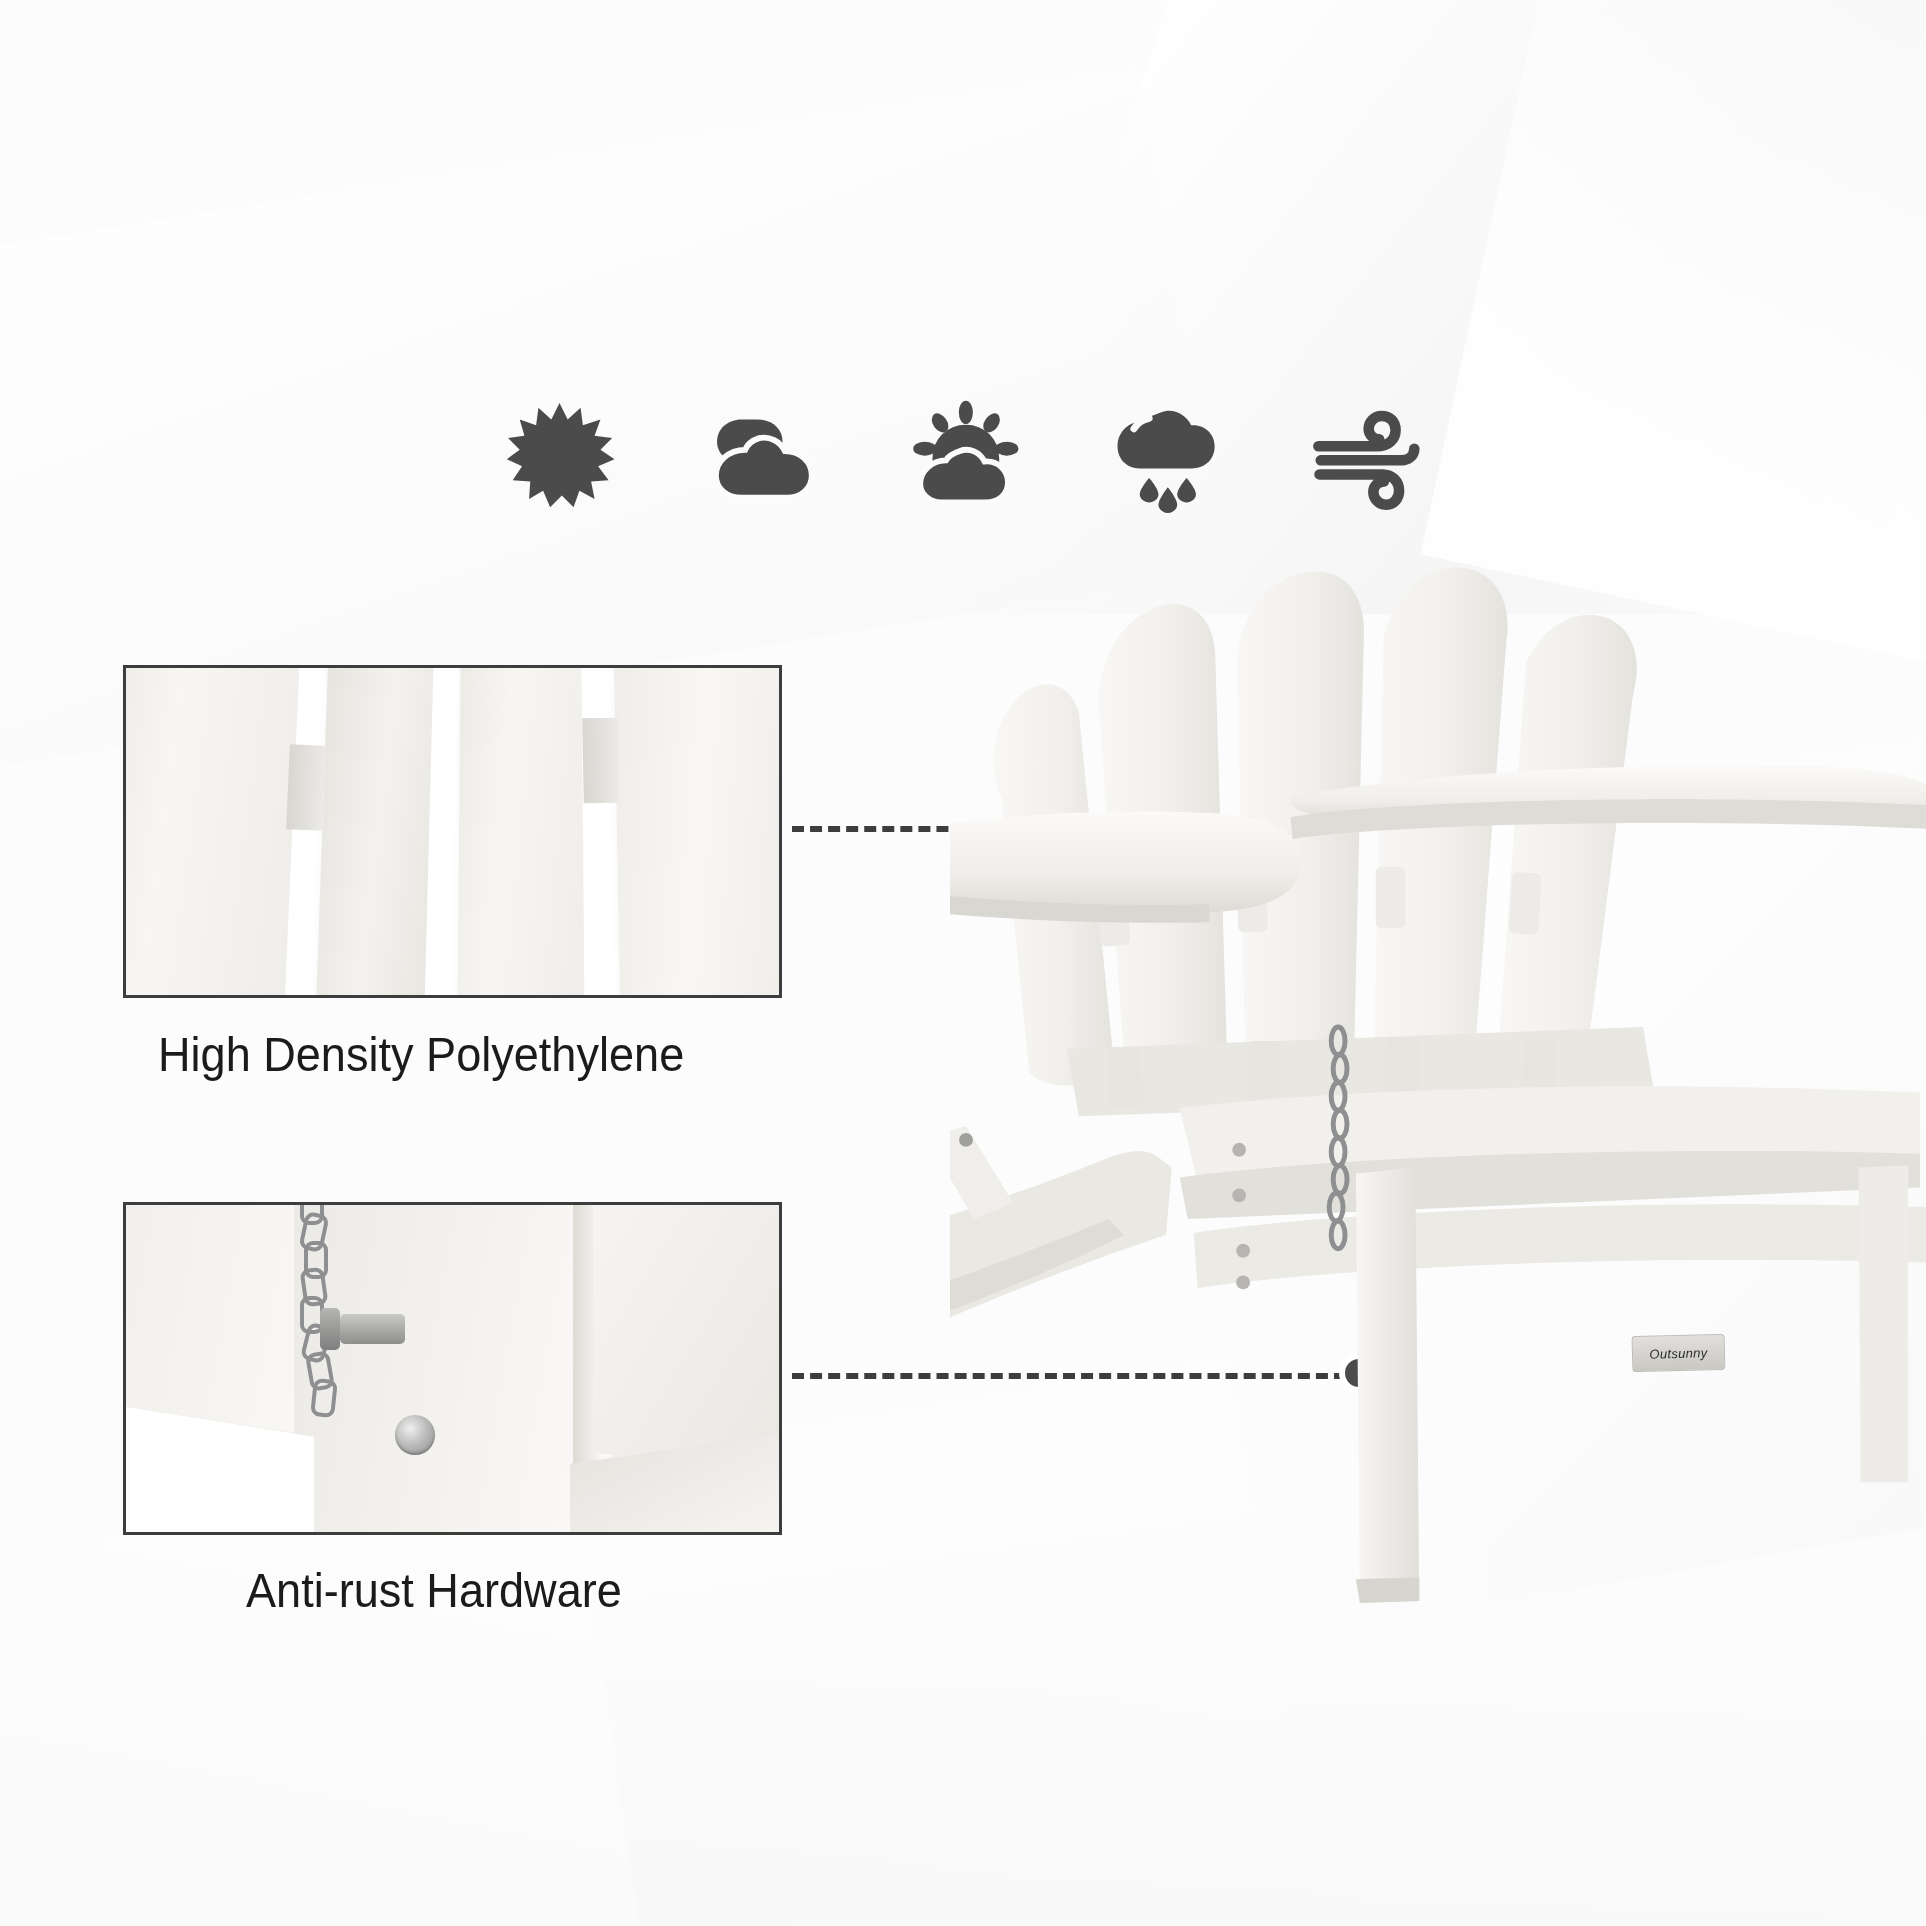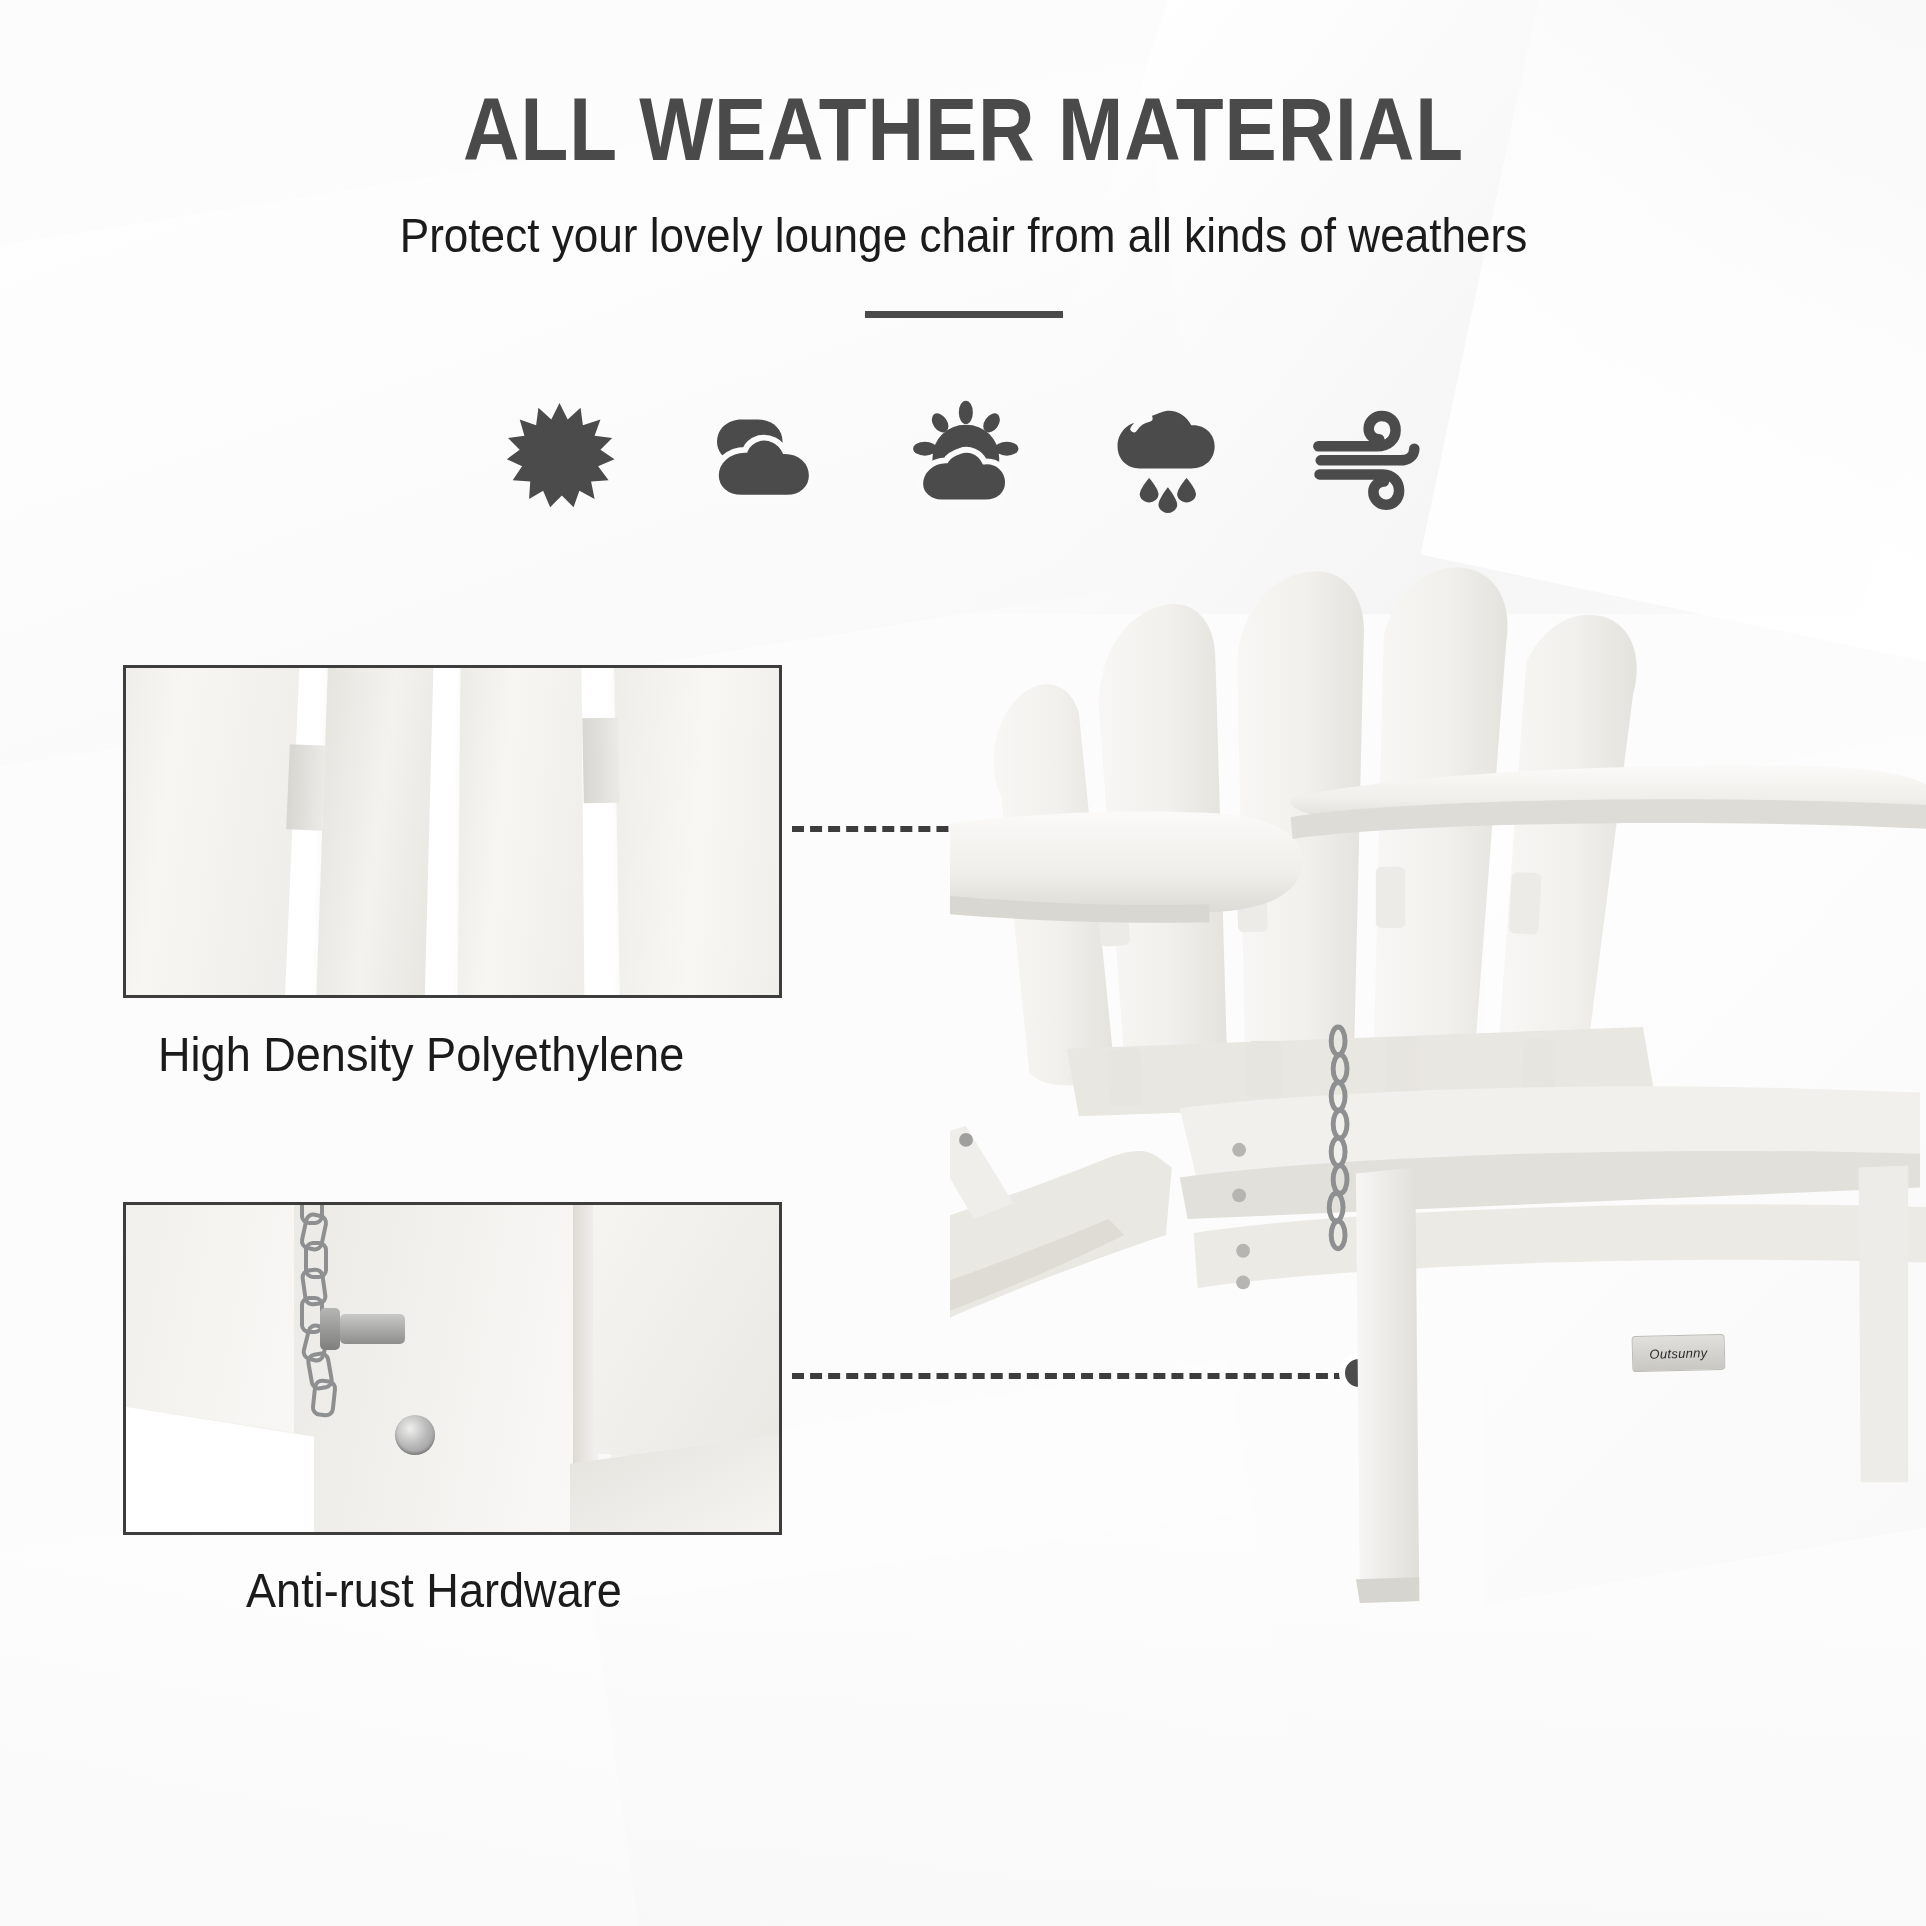--- a/index.html
+++ b/index.html
@@ -143,25 +143,20 @@
 
 <div id="stage">
 
   <div class="facet f1"></div>
   <div class="facet f2"></div>
   <div class="facet f3"></div>
   <div class="facet f4"></div>
   <div class="facet f5"></div>
   <div class="facet f6"></div>
 
-  <div id="header">
-    <div id="title">ALL WEATHER MATERIAL</div>
-    <div id="subtitle">Protect your lovely lounge chair from all kinds of weathers</div>
-    <div id="divider"></div>
-  </div>
 
   <div id="icon-row">
 
     <svg class="wicon" viewBox="0 0 100 100">
       <path d="M50 6 L57 20 L68 10 L70 25 L85 20 L80 34 L95 36 L85 46 L97 54 L83 60 L92 72 L77 73 L80 88 L67 81 L62 95 L52 85 L42 95 L36 81 L24 88 L25 73 L10 72 L18 60 L5 54 L16 46 L6 36 L20 34 L16 20 L30 25 L32 10 L43 20 Z"></path>
       <ellipse cx="50" cy="50" rx="23" ry="27" fill="#fbfbfb"></ellipse>
     </svg>
 
     <svg class="wicon" viewBox="0 0 100 100">
       <path d="M33 20 C21 20 12 28 12 39 C12 47 17 53 25 56 L55 56 C63 53 68 47 68 39 C68 28 59 20 47 20 C43 20 37 20 33 20 Z"></path>

